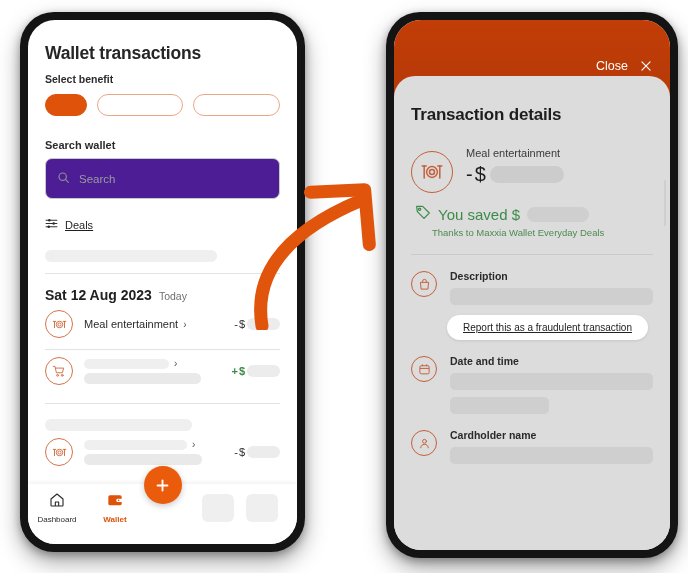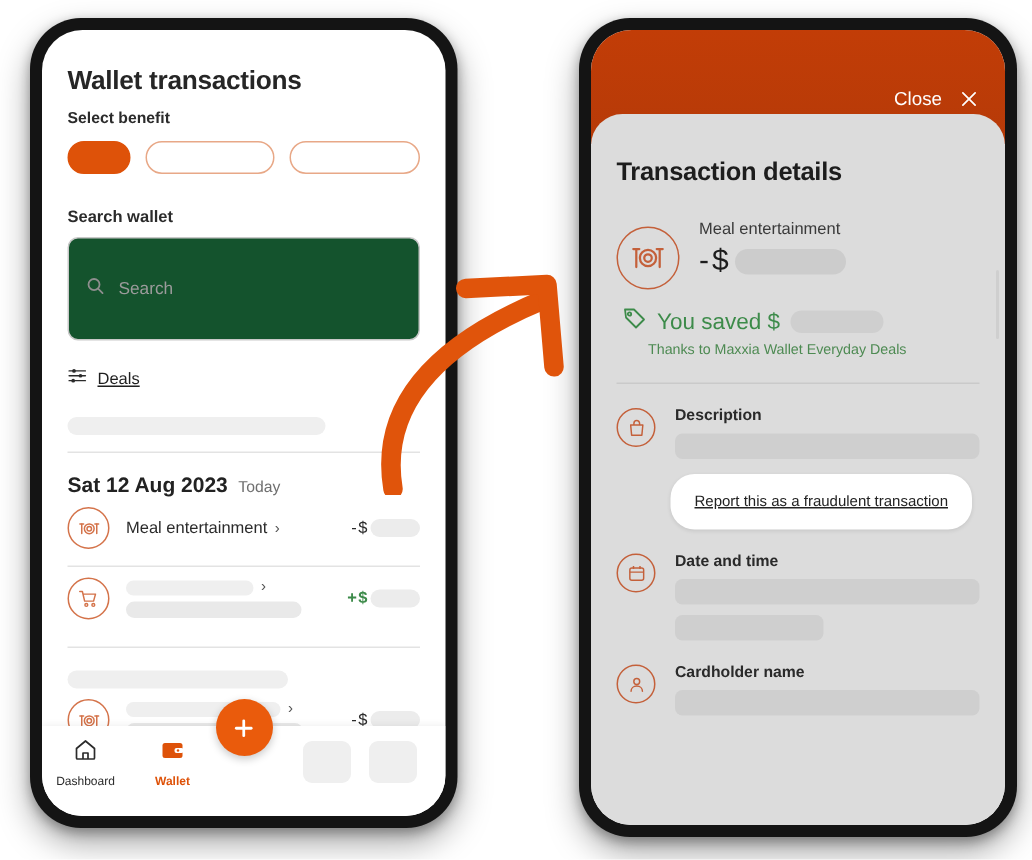--- a/index.html
+++ b/index.html
@@ -45,22 +45,22 @@
   .chip{height:20px;border-radius:11px;border:1px solid #e8a887;}
   .chip.sel{width:42px;background:#de5209;border-color:#de5209;}
   .chip.b{width:90px;}
   .chip.c{width:90px;}
 
   .l-search-label{
     font-size:11px;font-weight:bold;color:#2b2b2b;margin:23px 0 0 0;
   }
   .searchbox{
     margin-top:7px;height:31px;border:1px solid #c9c9c9;border-radius:7px;
-    display:flex;align-items:center;gap:9px;padding:18px 11px;
-    background:#14532d;
+    display:flex;align-items:center;gap:9px;padding:4px 11px;
+    background:#4c1d95;
   }
   .searchbox .ph{font-size:11.5px;color:#9b9b9b;}
 
   .filter-row{
     display:flex;align-items:center;gap:7px;margin-top:17px;
   }
   .filter-row .txt{
     font-size:11px;color:#1f1f1f;text-decoration:underline;font-weight:500;
   }
 
@@ -134,21 +134,21 @@
   .r-hr{height:1px;background:#cacaca;margin:16px 0 0 0;}
 
   .r-sec{display:flex;margin-top:15px;gap:13px;align-items:flex-start;}
   .r-ico{width:24px;height:24px;flex:0 0 24px;border:1.3px solid #c4603a;border-radius:50%;
          display:flex;align-items:center;justify-content:center;margin-top:1px;}
   .r-seclab{font-size:10.5px;font-weight:bold;color:#2a2a2a;}
   .r-bar{height:17px;background:#cfcfcf;border-radius:5px;margin-top:6px;}
 
   .fraud{
     margin:10px 0 0 36px;background:#fff;border-radius:16px;
-    height:37px;display:inline-flex;align-items:center;padding:0 16px;
+    height:25px;display:inline-flex;align-items:center;padding:0 16px;
     box-shadow:0 1px 3px rgba(0,0,0,0.10);
   }
   .fraud .t{font-size:10px;color:#222;text-decoration:underline;}
 
   .r-scroll{position:absolute;right:4px;top:104px;width:2px;height:46px;background:#cfcfcf;border-radius:1px;}
 
   
   #arrow{position:absolute;left:246px;top:160px;width:150px;height:170px;pointer-events:none;}
 </style>
 </head>

